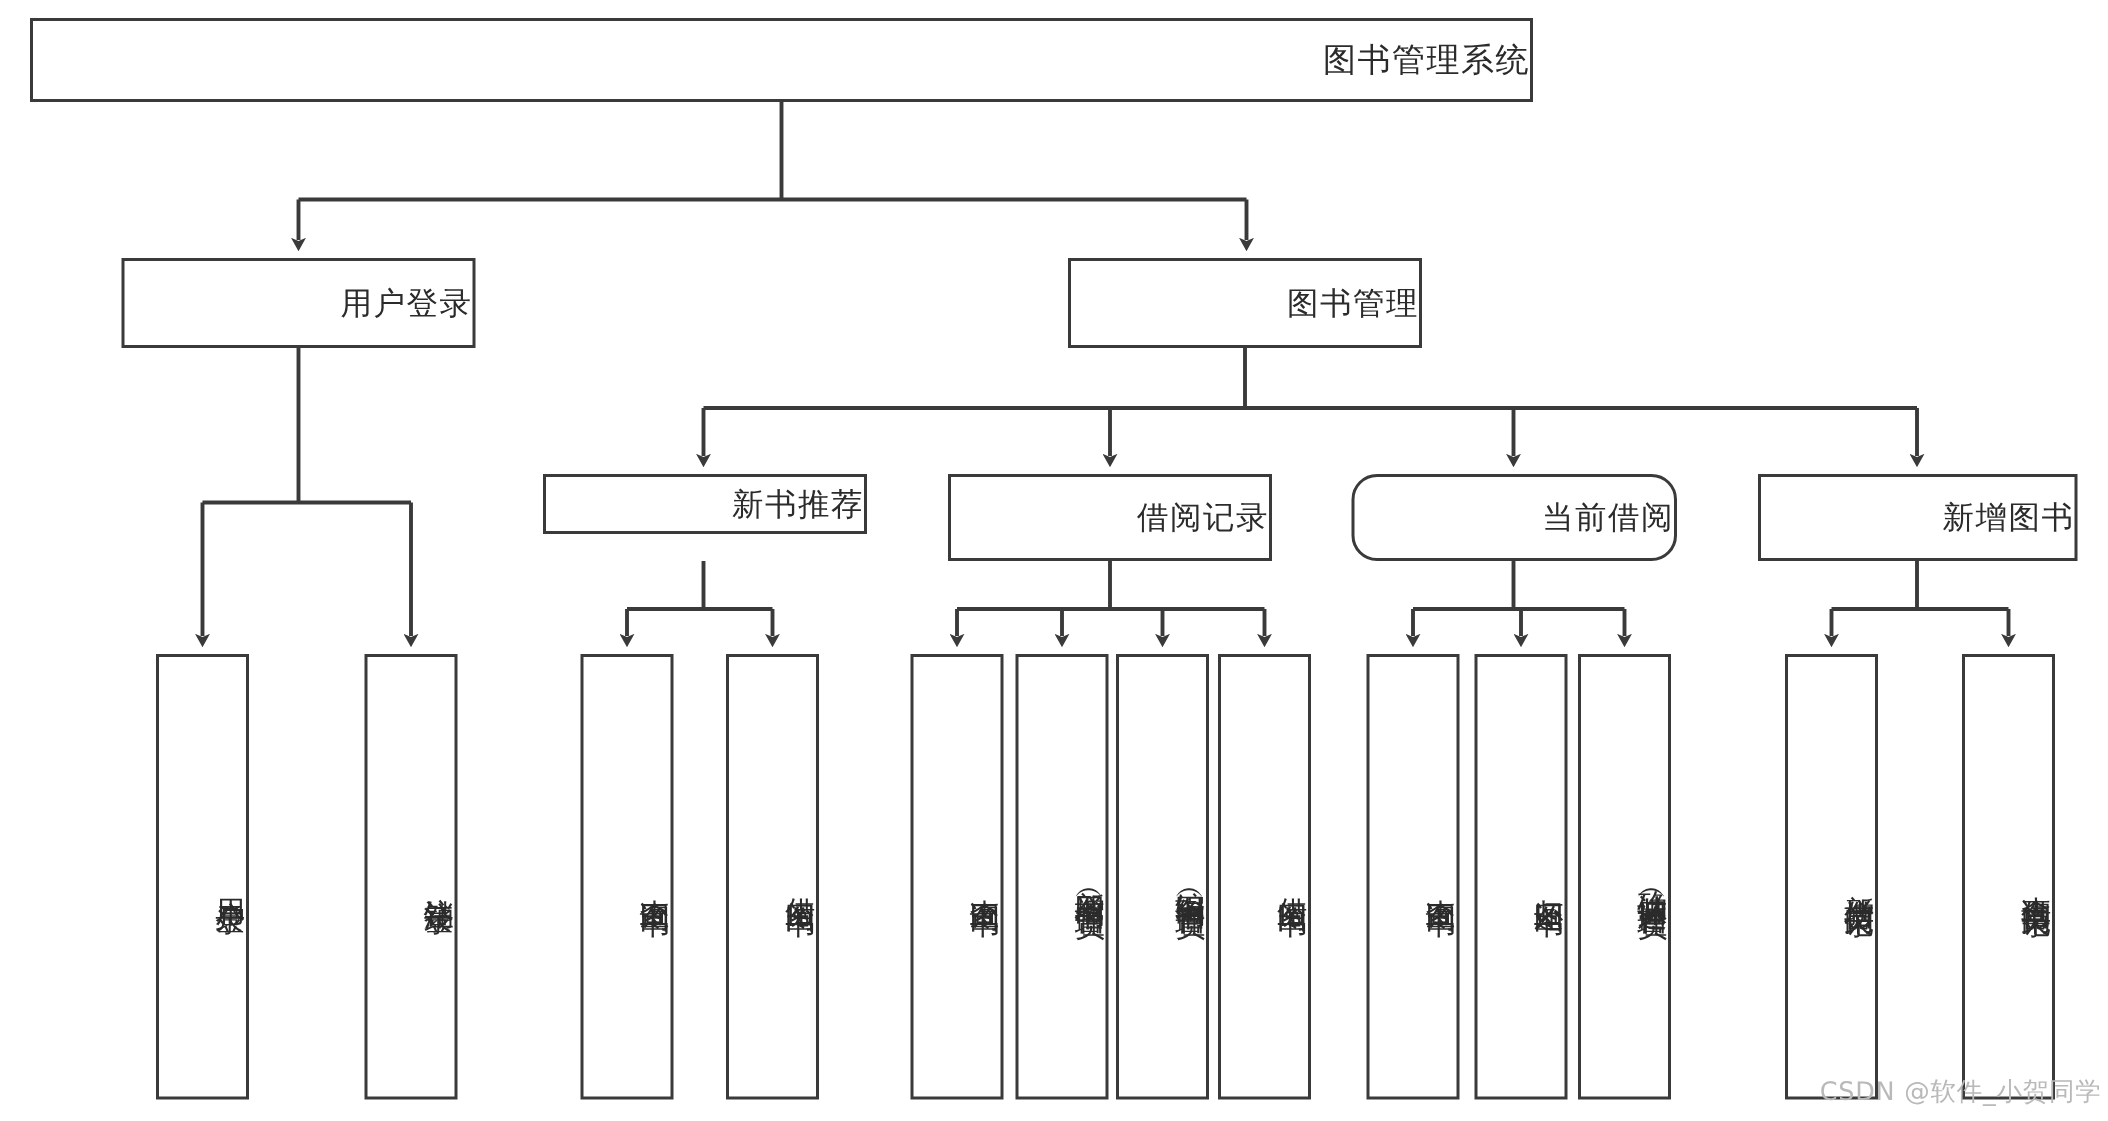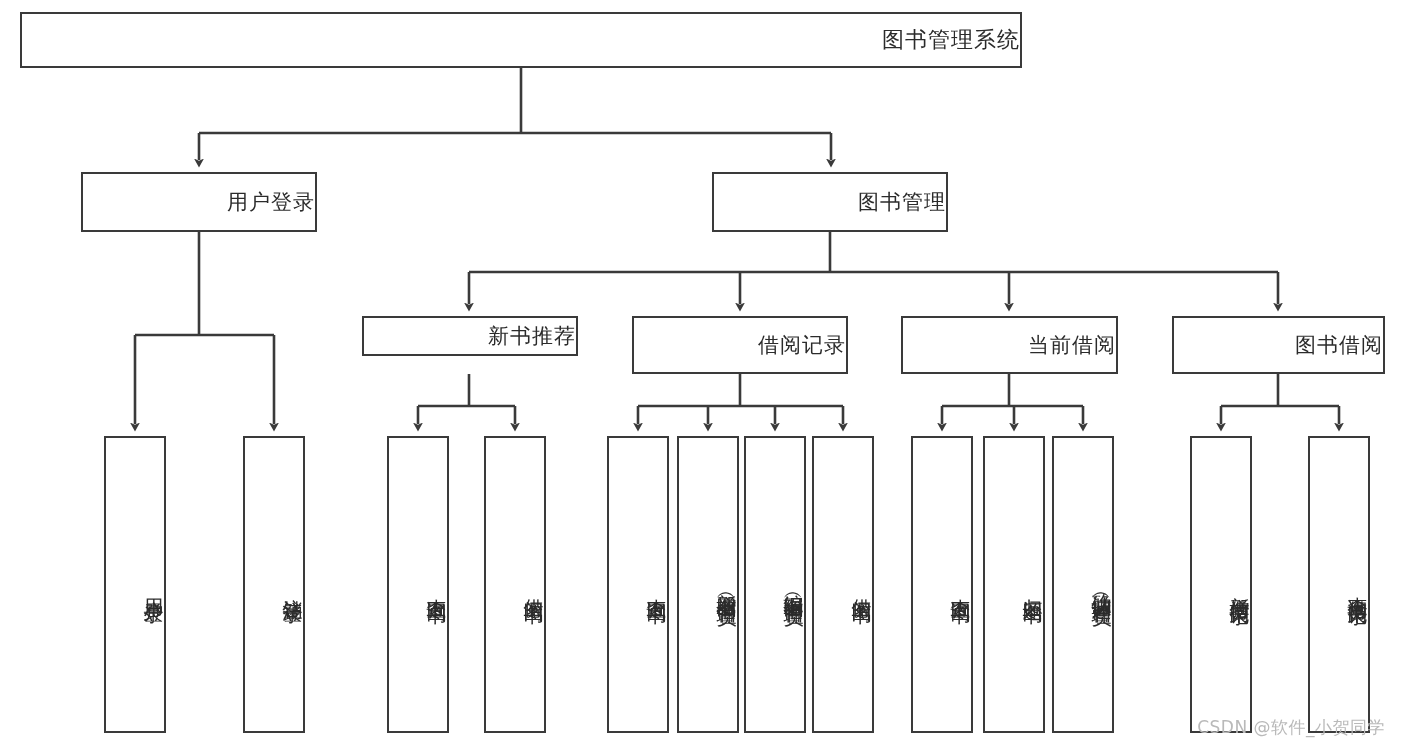--- a/index.html
+++ b/index.html
@@ -55,21 +55,21 @@
     text-orientation: upright;
     display: block;
     text-align: center;
     white-space: nowrap;
   }
   .node.title {
     font-size: 22px;
   }
   #watermark {
     position: absolute;
-    right: 20px;
+    right: 4px;
     bottom: 8px;
     font-size: 17px;
     color: #b9b9b9;
     letter-spacing: 0.5px;
     z-index: 5;
     white-space: nowrap;
   }
 </style>
 </head>
 <body>
@@ -139,25 +139,25 @@
   <div class="node horiz" style="left:712px; top:172px; width:236px; height:60px;">
     <span>图书管理</span>
   </div>
 
   <div class="node horiz" style="left:362px; top:316px; width:216px; height:40px;">
     <span>新书推荐</span>
   </div>
   <div class="node horiz" style="left:632px; top:316px; width:216px; height:58px;">
     <span>借阅记录</span>
   </div>
-  <div class="node horiz" style="left:901px; top:316px; width:217px; height:58px;">
+  <div class="node horiz" style="left:901px; top:316px; width:217px; height:58px;border-radius:17px;">
     <span>当前借阅</span>
   </div>
   <div class="node horiz" style="left:1172px; top:316px; width:213px; height:58px;">
-    <span>图书借阅</span>
+    <span>新增图书</span>
   </div>
 
   <div class="node vert" style="left:104px; top:436px; width:62px; height:297px;">
     <span class="vtext">用户登录</span>
   </div>
   <div class="node vert" style="left:243px; top:436px; width:62px; height:297px;">
     <span class="vtext">注销登录</span>
   </div>
   <div class="node vert" style="left:387px; top:436px; width:62px; height:297px;">
     <span class="vtext">查询图书</span>

